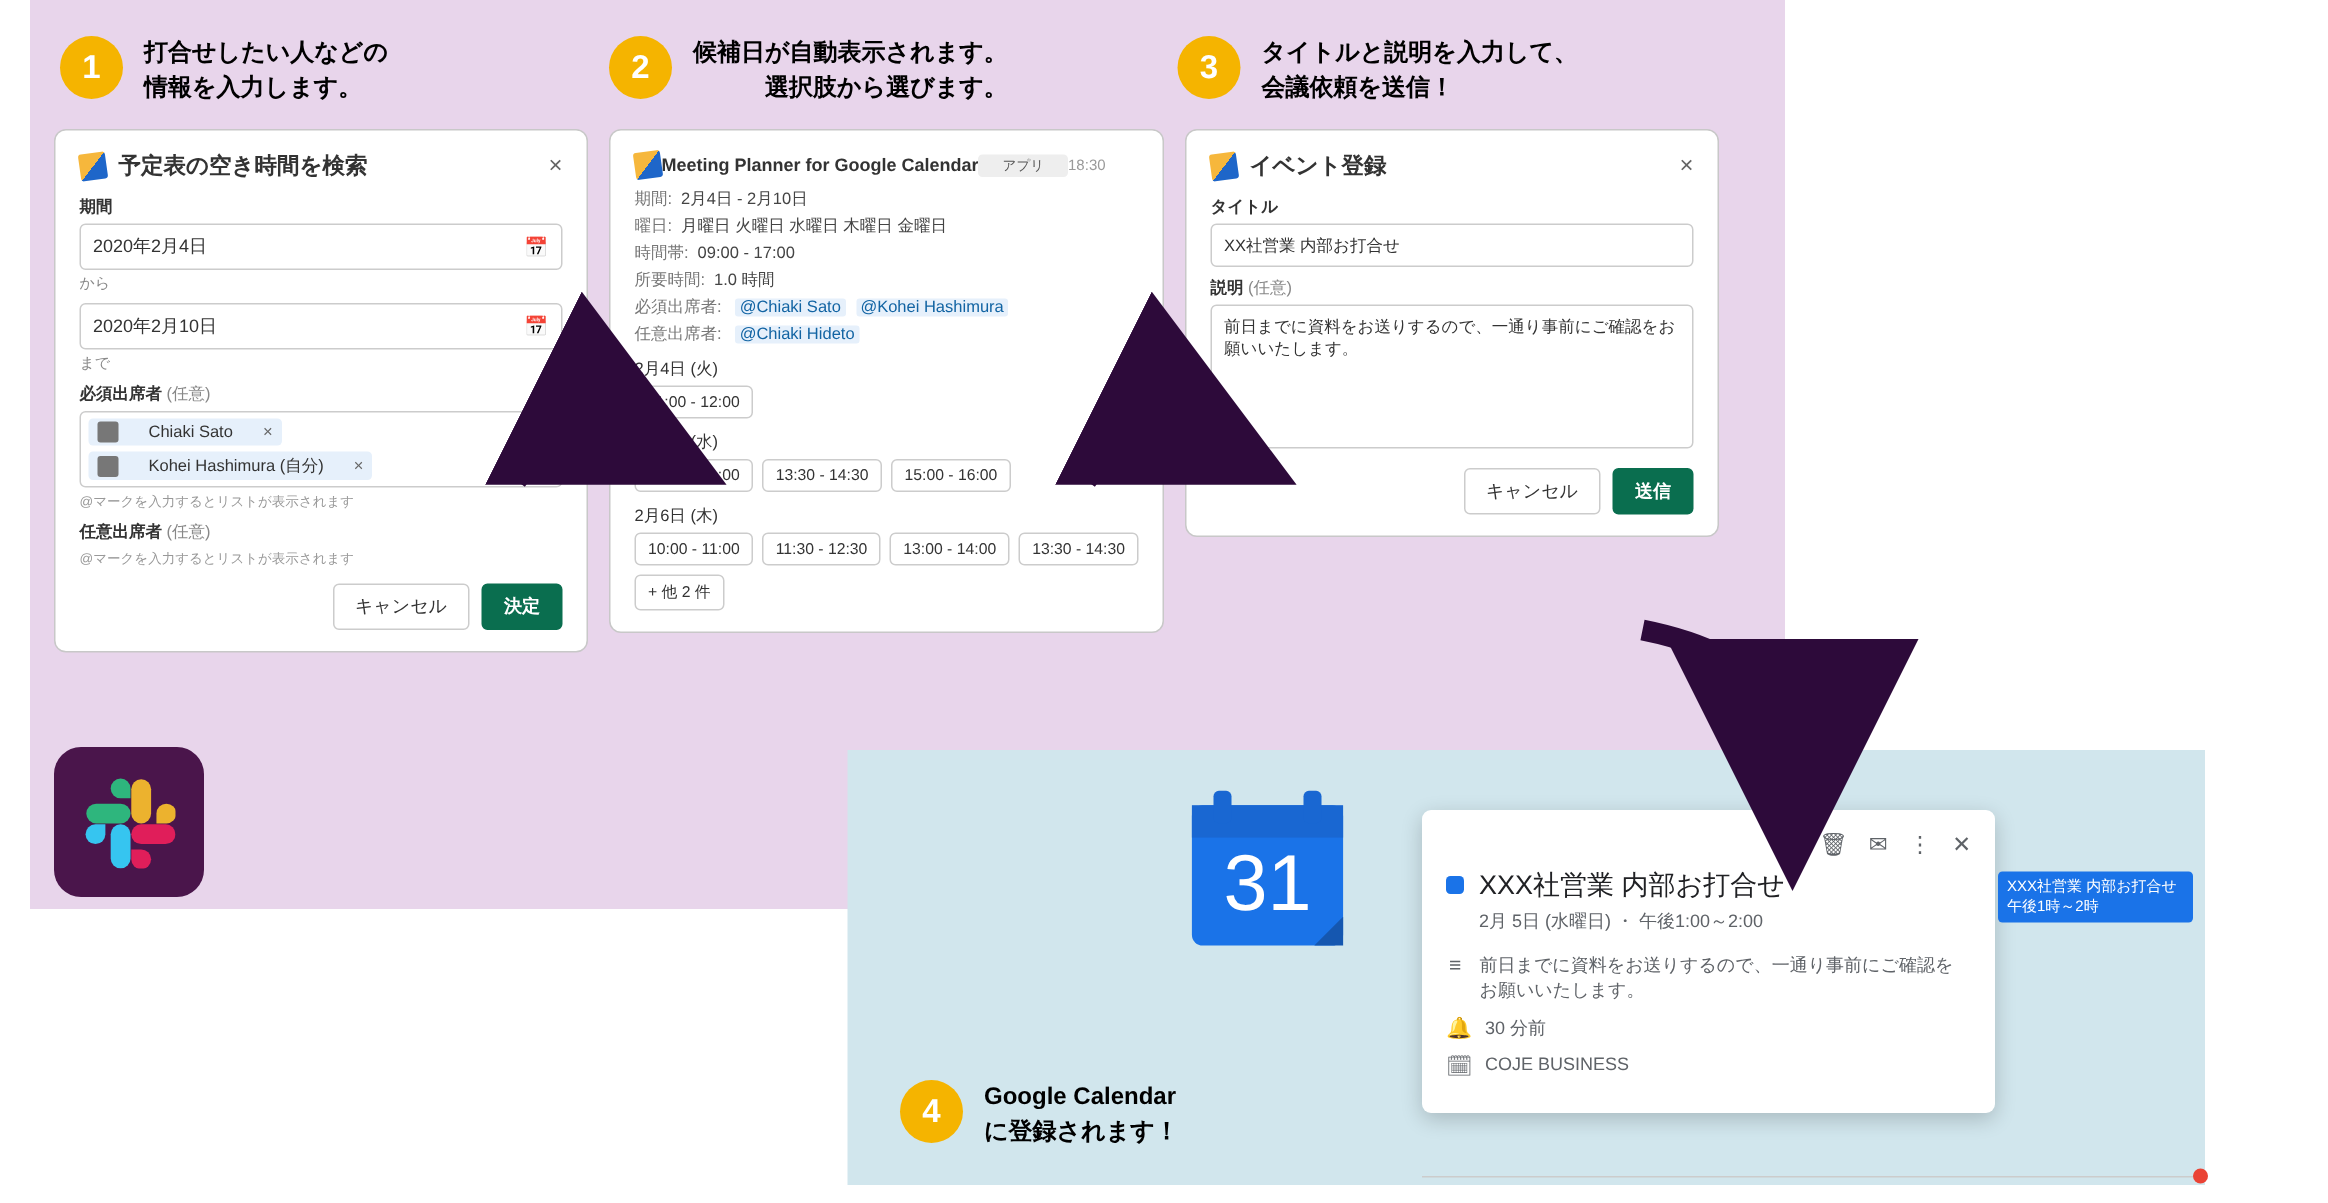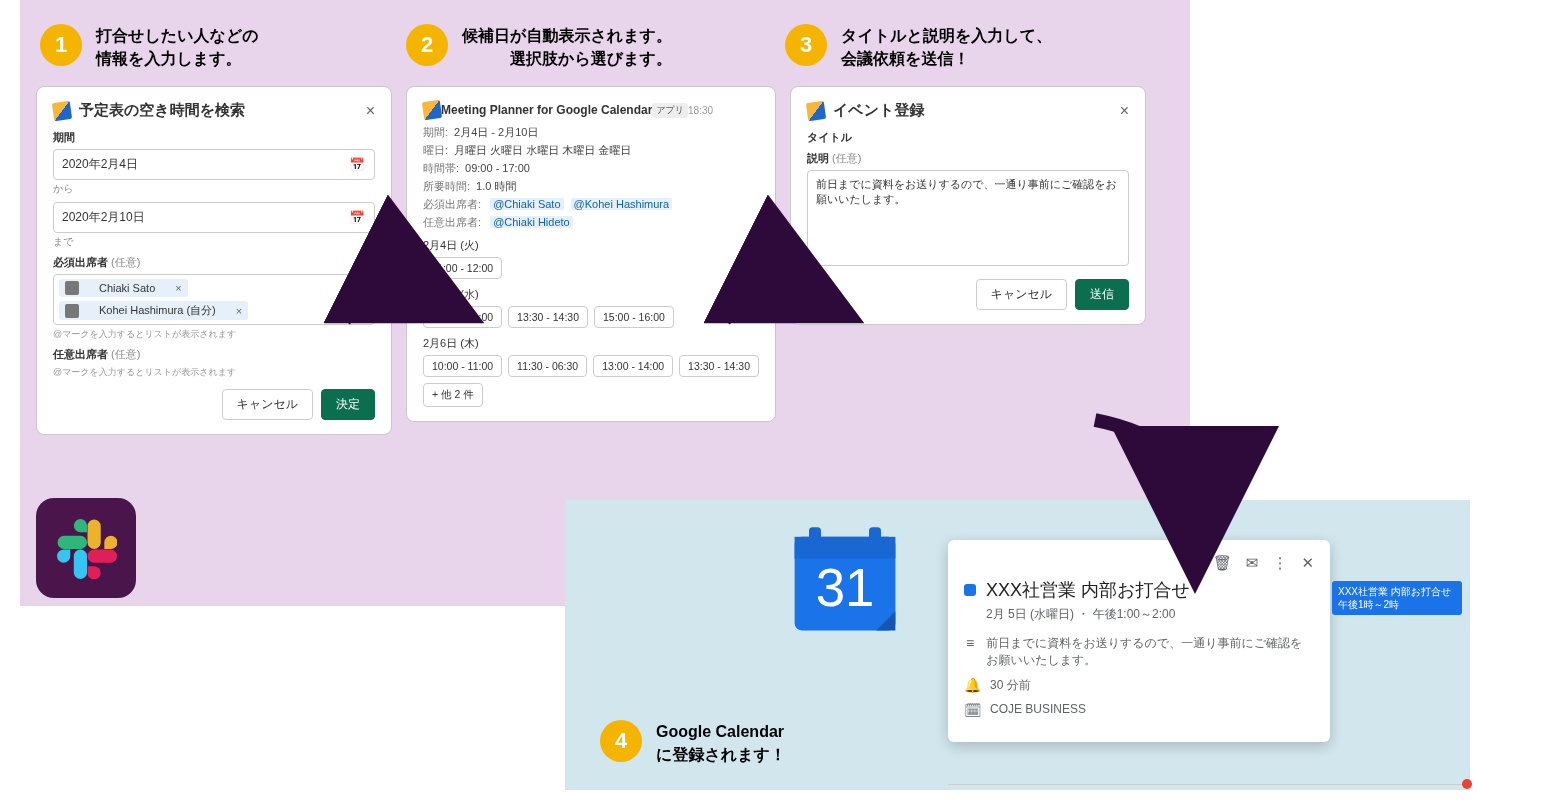--- a/index.html
+++ b/index.html
@@ -23,25 +23,25 @@
   .date-input{border:1px solid #ccc;border-radius:4px;padding:6px 8px;display:flex;justify-content:space-between;align-items:center;margin-bottom:2px;}
   .cal-icn{color:#888;font-size:13px;}
   .mini{font-size:10px;color:#888;margin:2px 0 6px 0;}
   .chips-row{border:1px solid #ccc;border-radius:4px;padding:4px 5px;display:flex;flex-wrap:wrap;gap:4px;}
   .chip{background:#e6f0fb;border-radius:3px;padding:2px 6px;display:flex;align-items:center;gap:20px;font-size:11px;}
   .chip .x{color:#666;cursor:pointer;}
   .chip .av{width:14px;height:14px;border-radius:2px;background:#777;}
   .hint{font-size:9px;color:#999;margin-top:3px;}
   .btn-row{display:flex;justify-content:flex-end;gap:8px;margin-top:10px;}
   .btn{border-radius:4px;padding:6px 14px;font-size:12px;cursor:pointer;border:1px solid #ccc;background:#fff;}
-  .btn.primary{background:#0a6e4f;border-color:#0a6e4f;color:#fff;font-weight:400;}
+  .btn.primary{background:#0a6e4f;border-color:#0a6e4f;color:#fff;font-weight:700;}
   
   .c2-header{display:flex;gap:0;align-items:center;margin-bottom:6px;}
   .c2-title{font-size:12px;font-weight:700;}
-  .app-tag{background:#eee;border-radius:3px;font-size:9px;padding:1px 4px;color:#555;}
+  .app-tag{background:#eee;border-radius:3px;font-size:9px;padding:1px 16px;color:#555;}
   .tstamp{font-size:10px;color:#999;}
   .kv{font-size:11px;color:#444;margin:3px 0;}
   .kv .k{color:#777;margin-right:6px;}
   .mention{color:#1264a3;background:#e6f0fb;padding:0 3px;border-radius:2px;margin-right:4px;}
   .day-lbl{font-size:11px;color:#333;margin:8px 0 4px 0;}
   .slot-row{display:flex;flex-wrap:wrap;gap:6px;}
   .slot{border:1px solid #ccc;border-radius:4px;padding:4px 8px;font-size:10.5px;cursor:pointer;}
   
   .input-box{border:1px solid #ccc;border-radius:4px;padding:6px 8px;font-size:11px;color:#333;width:100%;}
   textarea.input-box{height:96px;resize:none;font-family:inherit;}
@@ -170,38 +170,39 @@
     <div class="day-lbl">2月5日 (水)</div>
     <div class="slot-row">
       <div class="slot">10:00 - 11:00</div>
       <div class="slot">13:30 - 14:30</div>
       <div class="slot">15:00 - 16:00</div>
     </div>
 
     <div class="day-lbl">2月6日 (木)</div>
     <div class="slot-row">
       <div class="slot">10:00 - 11:00</div>
-      <div class="slot">11:30 - 06:30</div>
+      <div class="slot">11:30 - 12:30</div>
       <div class="slot">13:00 - 14:00</div>
       <div class="slot">13:30 - 14:30</div>
     </div>
     <div class="slot-row" style="margin-top:6px;">
       <div class="slot">+ 他 2 件</div>
     </div>
   </div>
 
   <div class="card" style="left:790px;top:86px;width:356px;">
     <div class="c1-title-row">
       <div class="c1-title">
         <span class="book-icon"></span>
         <span>イベント登録</span>
       </div>
       <span class="close-x">×</span>
     </div>
     <div class="lbl">タイトル</div>
+    <div class="input-box">XX社営業 内部お打合せ</div>
     <div class="lbl">
       <span>説明</span>
       <span class="opt">(任意)</span>
     </div>
     <textarea class="input-box" style="">前日までに資料をお送りするので、一通り事前にご確認をお願いいたします。</textarea>
     <div class="btn-row">
       <div class="btn">キャンセル</div>
       <div class="btn primary">送信</div>
     </div>
   </div>

